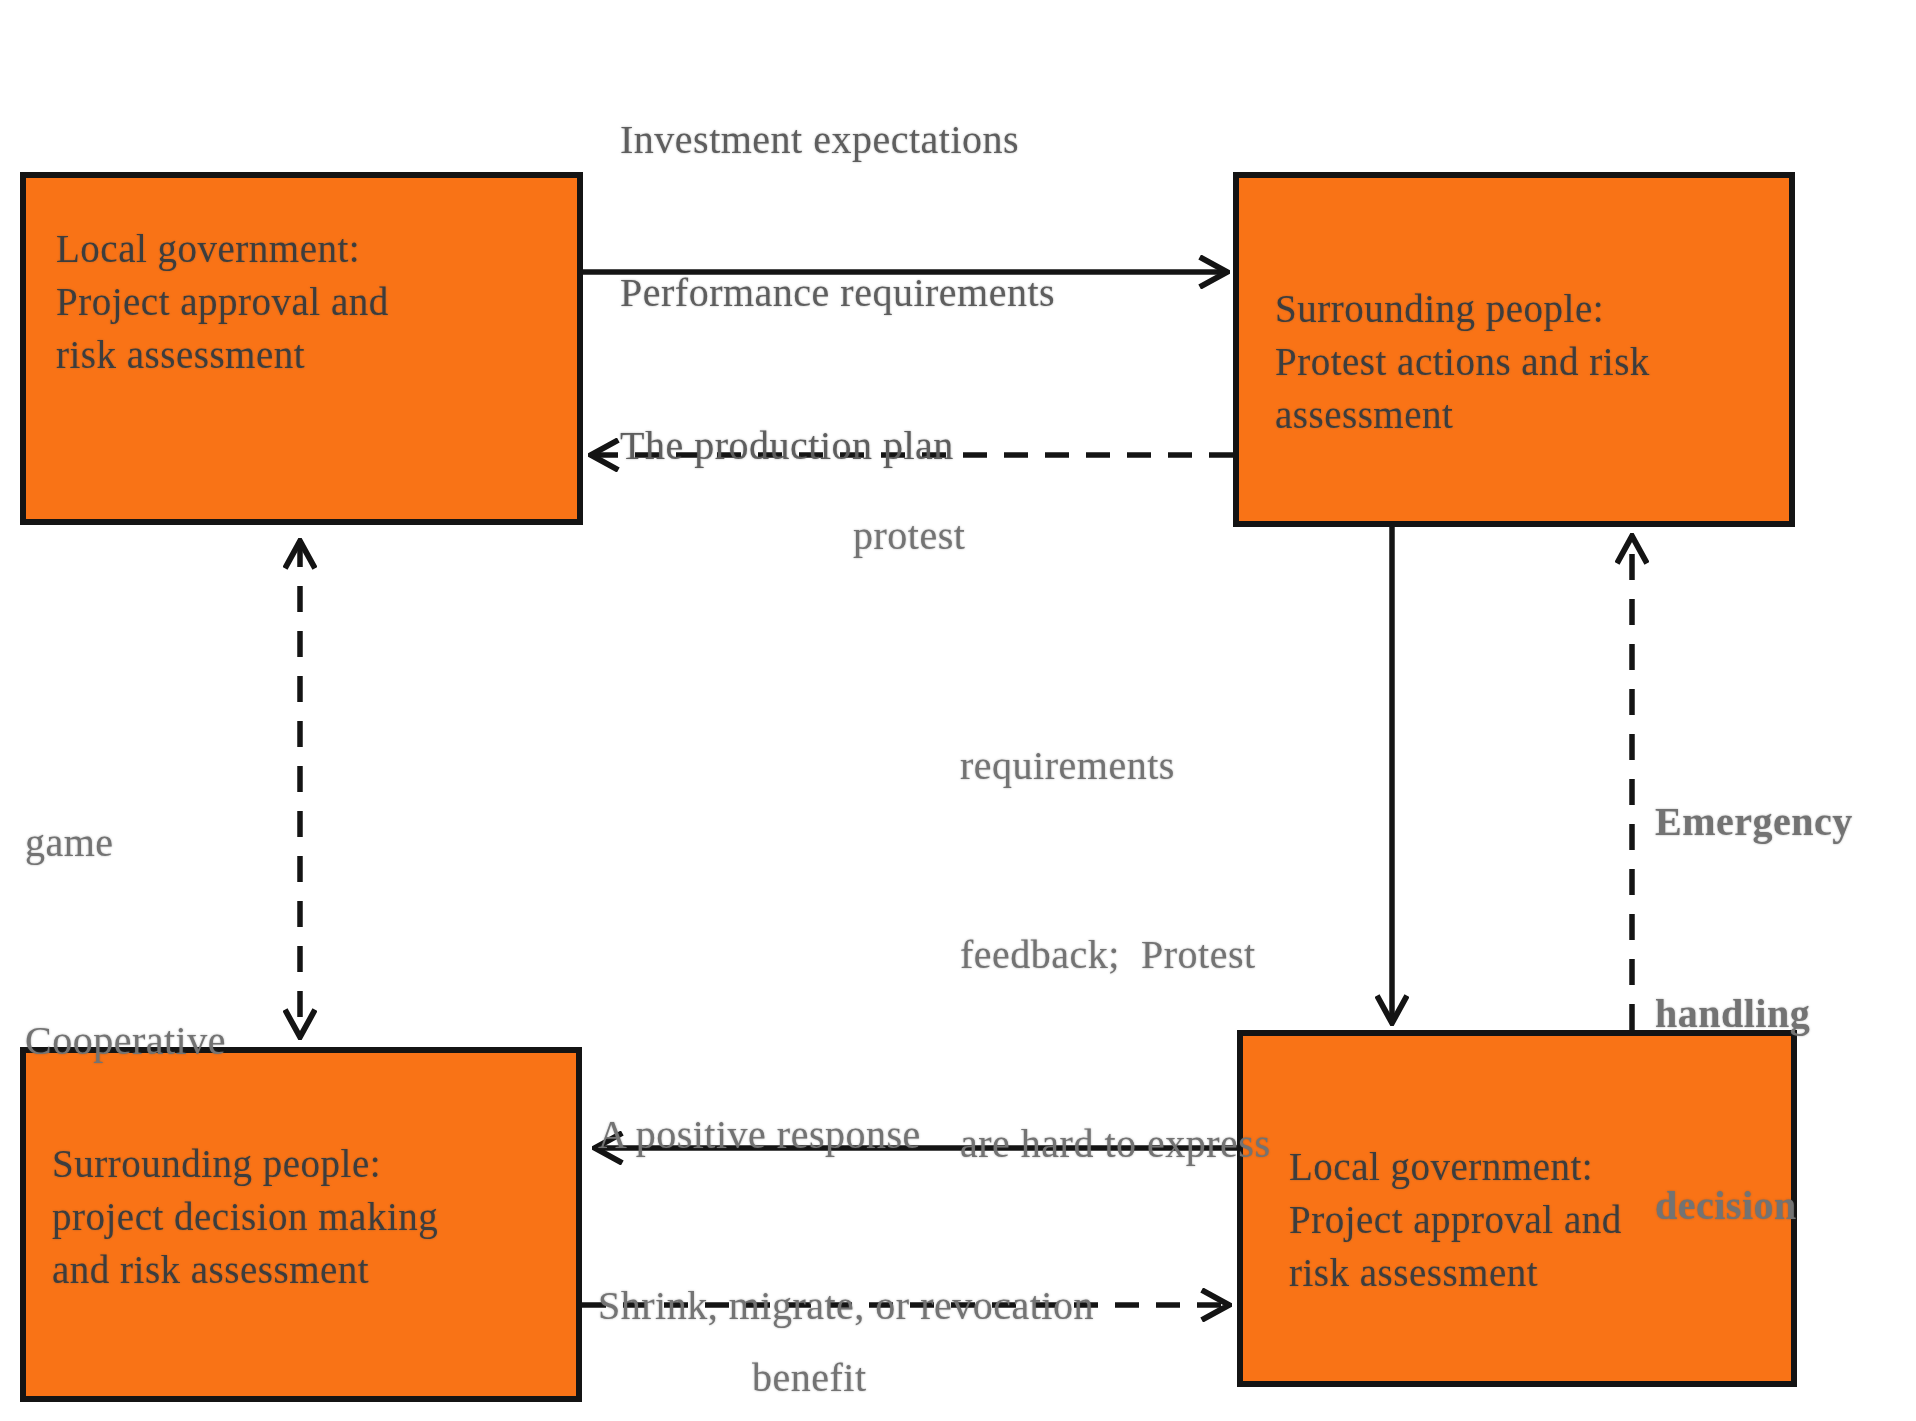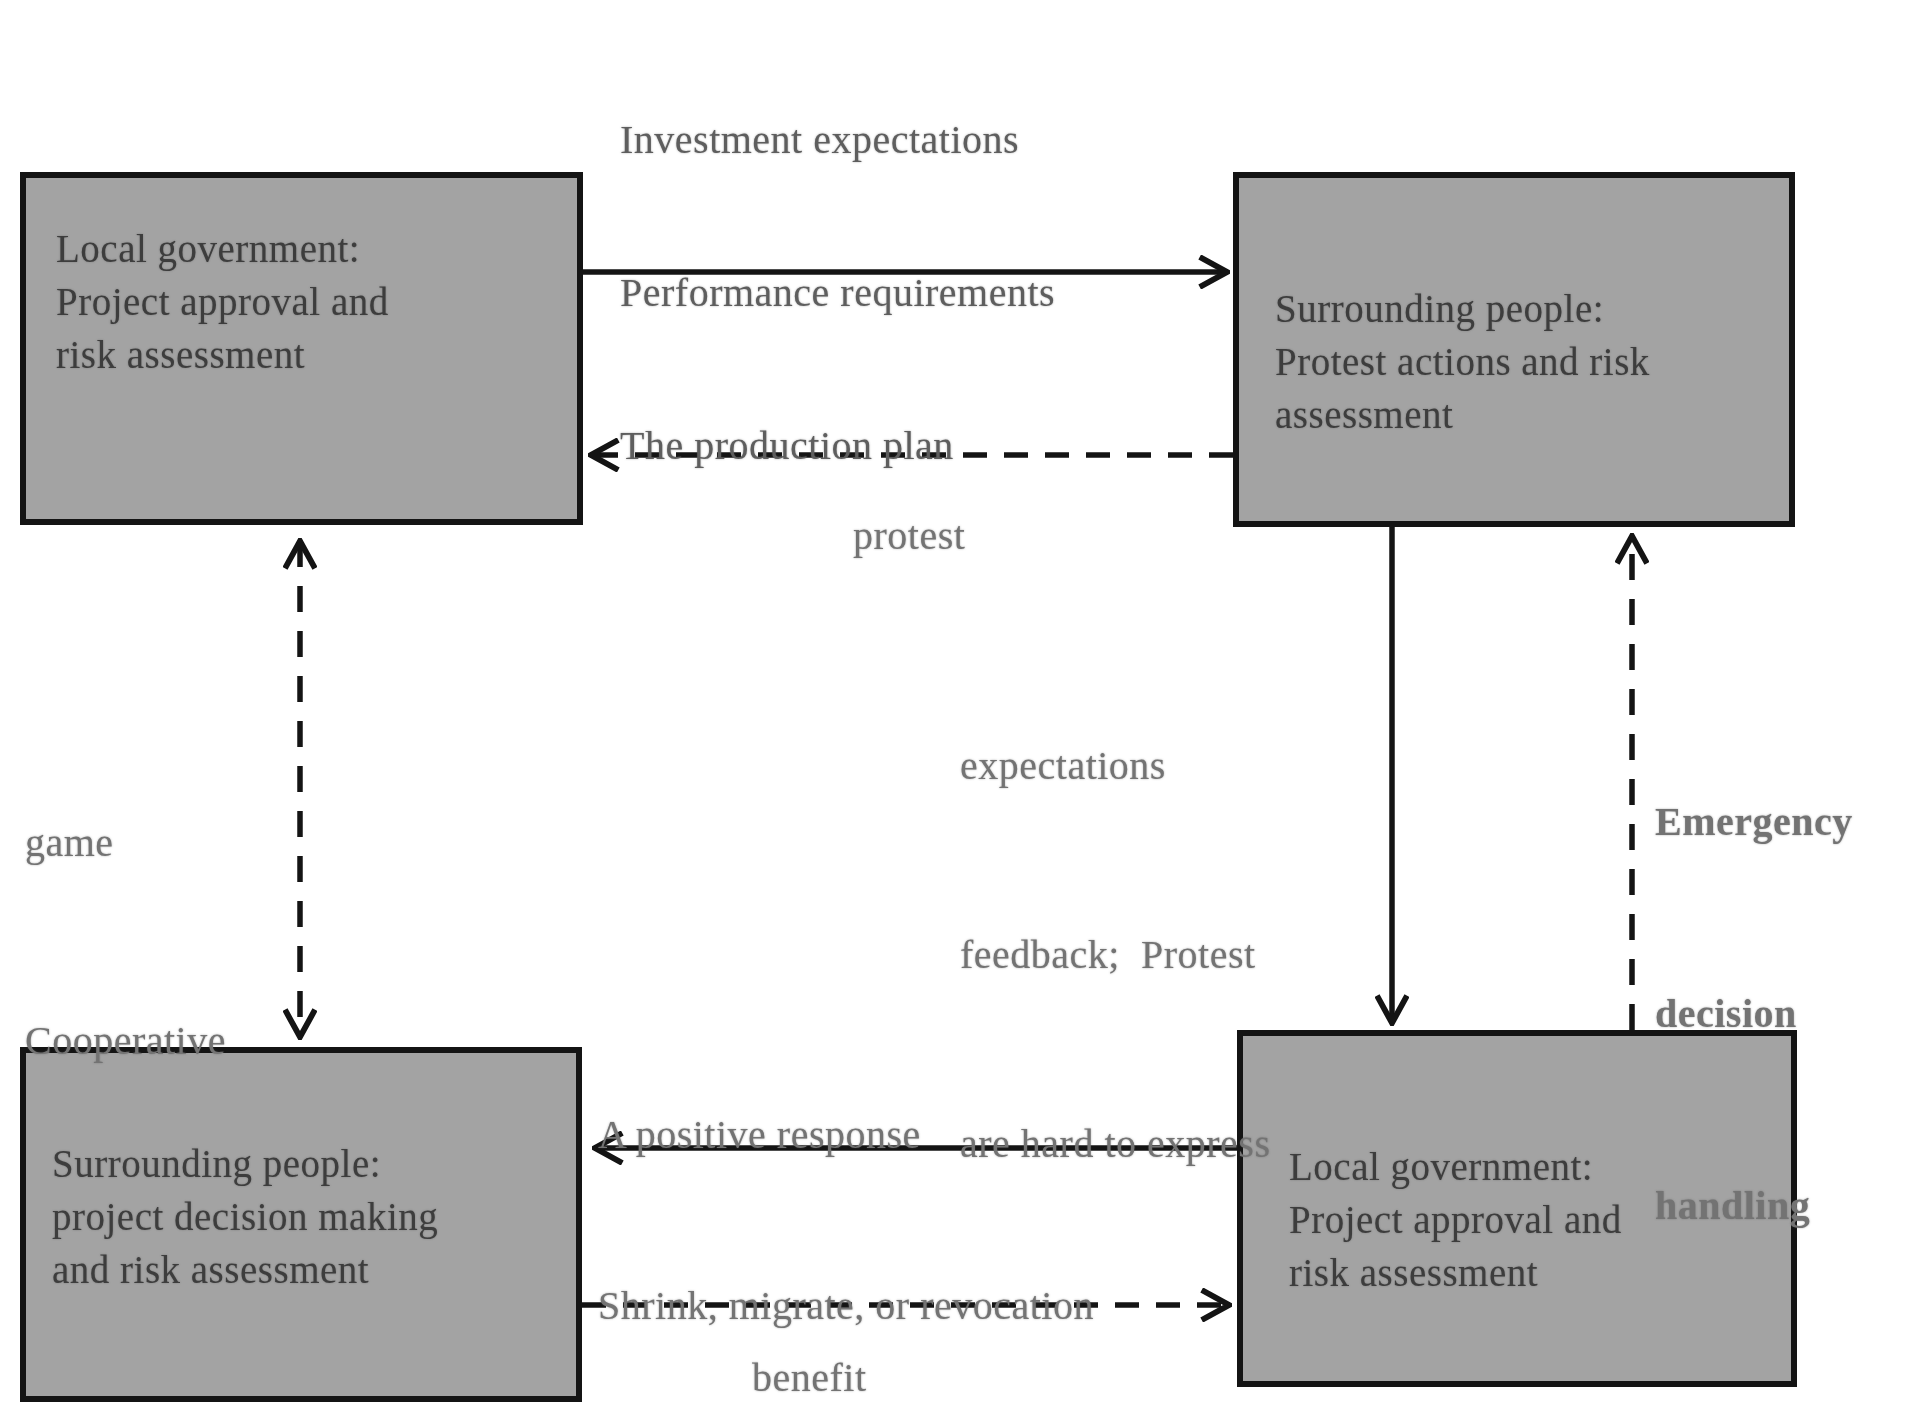--- a/index.html
+++ b/index.html
@@ -6,21 +6,21 @@
   .stage{
     position:relative;
     width:1916px;height:1421px;
     background:#ffffff;
     font-family:"Liberation Serif","DejaVu Serif",serif;
     overflow:hidden;
   }
   .box{
     position:absolute;
     border:6px solid #141414;
-    background:#a3a3a3;
+    background:#f97316;
     box-sizing:border-box;
     color:#3d3d3d;
   }
   .box .line{
     font-size:39px;
     line-height:53px;
     letter-spacing:0.5px;
     text-shadow:0 0 2px rgba(70,70,70,.45);
     white-space:pre;
   }
@@ -101,29 +101,29 @@
 
   <div class="lbl" id="lbl-investment">
     <div class="line">Investment expectations</div>
     <div class="line">Performance requirements</div>
     <div class="line">The production plan</div>
   </div>
 
   <div class="lbl" id="lbl-protest">protest</div>
 
   <div class="lbl" id="lbl-lack">
-    <div class="line">expectations</div>
+    <div class="line">requirements</div>
     <div class="line">feedback;  Protest</div>
     <div class="line">are hard to express</div>
   </div>
 
   <div class="lbl" id="lbl-emergency">
     <div class="line">Emergency</div>
+    <div class="line">handling</div>
     <div class="line">decision</div>
-    <div class="line">handling</div>
   </div>
 
   <div class="lbl" id="lbl-coop">
     <div class="line">game</div>
     <div class="line">Cooperative</div>
   </div>
 
   <div class="lbl" id="lbl-positive">
     <div class="line">A positive response</div>
     <div class="line">Shrink, migrate, or revocation</div>

